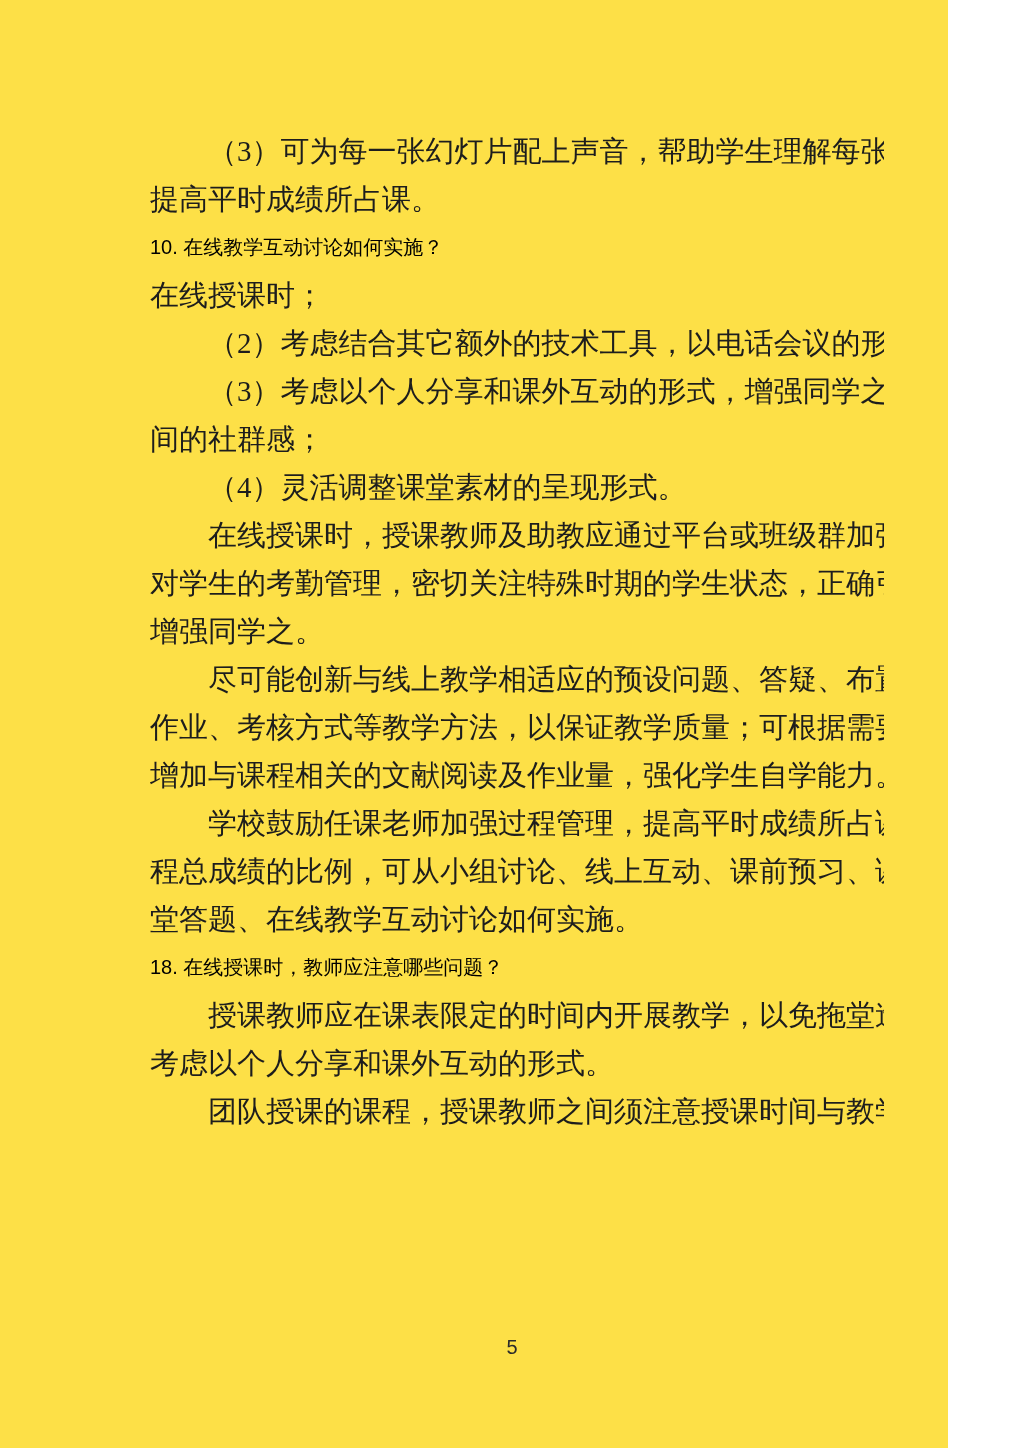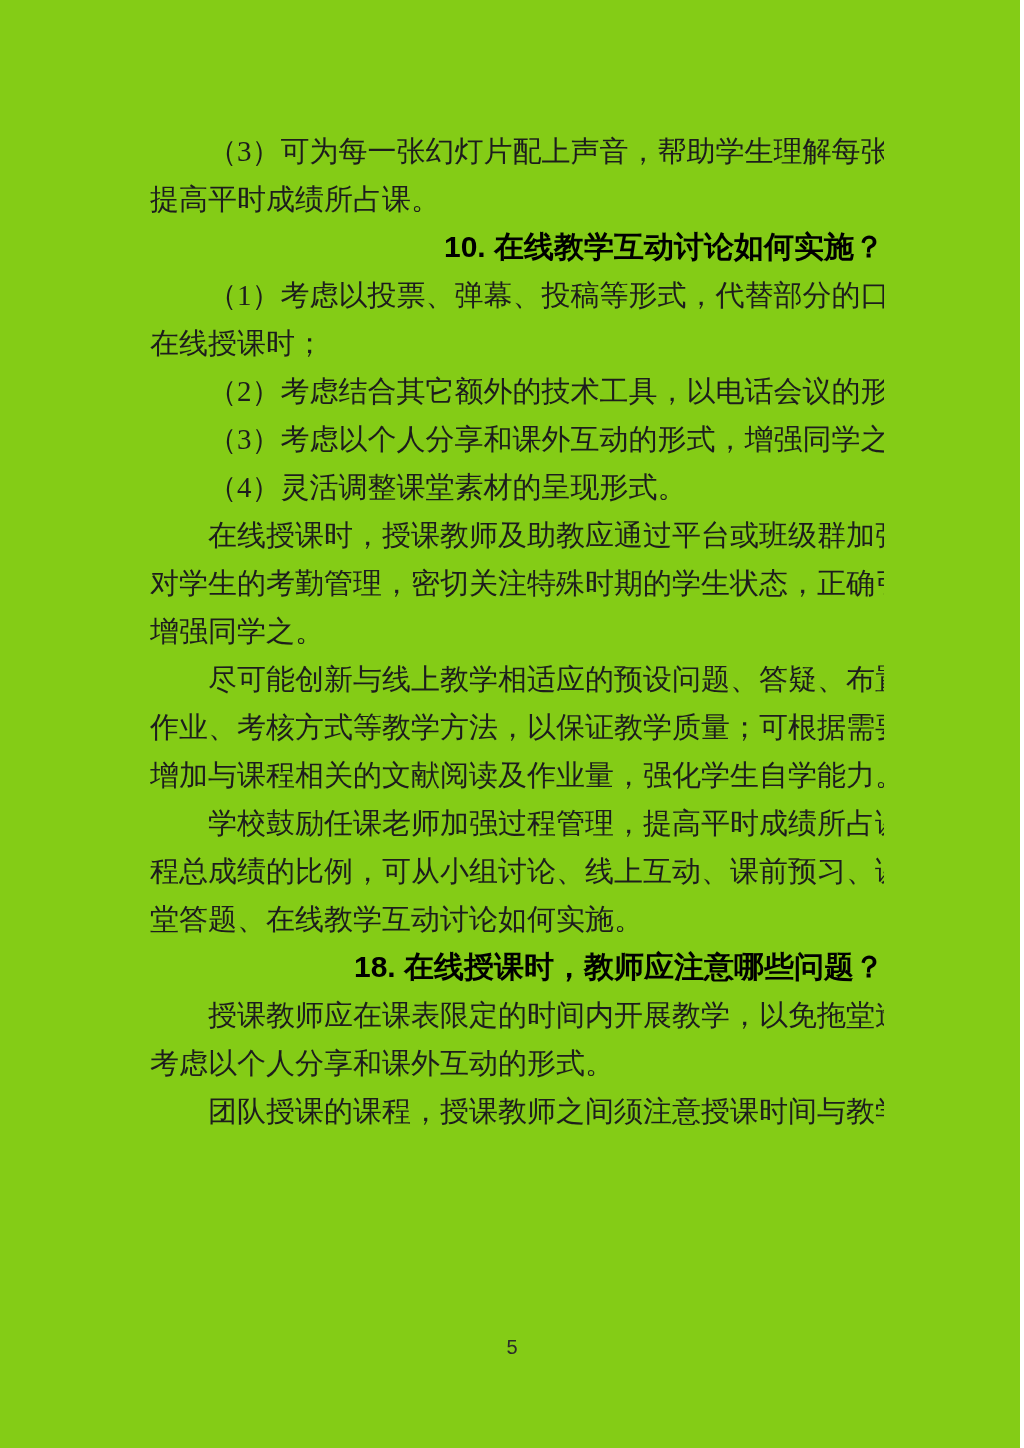--- a/index.html
+++ b/index.html
@@ -2,23 +2,23 @@
 <html><head>
 <meta charset="utf-8">
 <style>
   html, body {
     margin: 0;
     padding: 0;
     background: #ffffff;
   }
   .page {
     position: relative;
-    width: 1020px;
+    width: 948px;
     height: 1448px;
-    background: #84cc16;
+    background: #fde047;
     overflow: hidden;
     font-family: "Liberation Serif", serif;
   }
   .content {
     position: absolute;
     left: 150px;
     top: 127px;
     width: 734px;
   }
   .paragraph {
@@ -36,26 +36,26 @@
     white-space: nowrap;
     font-family: "Liberation Serif", serif;
   }
   .line.first {
     text-indent: 2em;
   }
   .line.last {
     text-align-last: left;
   }
   .heading {
-    font-size: 30px;
-    font-weight: 700;
+    font-size: 20px;
+    font-weight: 400;
     color: #000000;
     height: 48px;
     line-height: 48px;
-    text-align: right;
+    text-align: left;
     white-space: nowrap;
     font-family: "Liberation Sans", sans-serif;
   }
   .footer {
     position: absolute;
     top: 1336px;
     left: 0;
     width: 1024px;
     text-align: center;
   }
@@ -69,28 +69,28 @@
 <body>
 
 <div class="page">
   <div class="content">
       <div class="paragraph">
         <div class="line first">（3）可为每一张幻灯片配上声音，帮助学生理解每张</div>
         <div class="line last">提高平时成绩所占课。</div>
       </div>
       <div class="heading">10. 在线教学互动讨论如何实施？</div>
       <div class="paragraph">
-        <div class="line first">（1）考虑以投票、弹幕、投稿等形式，代替部分的口</div>
         <div class="line last">在线授课时；</div>
       </div>
       <div class="paragraph">
         <div class="line first">（2）考虑结合其它额外的技术工具，以电话会议的形</div>
       </div>
       <div class="paragraph">
         <div class="line first">（3）考虑以个人分享和课外互动的形式，增强同学之</div>
+        <div class="line last">间的社群感；</div>
       </div>
       <div class="paragraph">
         <div class="line first last">（4）灵活调整课堂素材的呈现形式。</div>
       </div>
       <div class="paragraph">
         <div class="line first">在线授课时，授课教师及助教应通过平台或班级群加强</div>
         <div class="line">对学生的考勤管理，密切关注特殊时期的学生状态，正确引</div>
         <div class="line last">增强同学之。</div>
       </div>
       <div class="paragraph">

